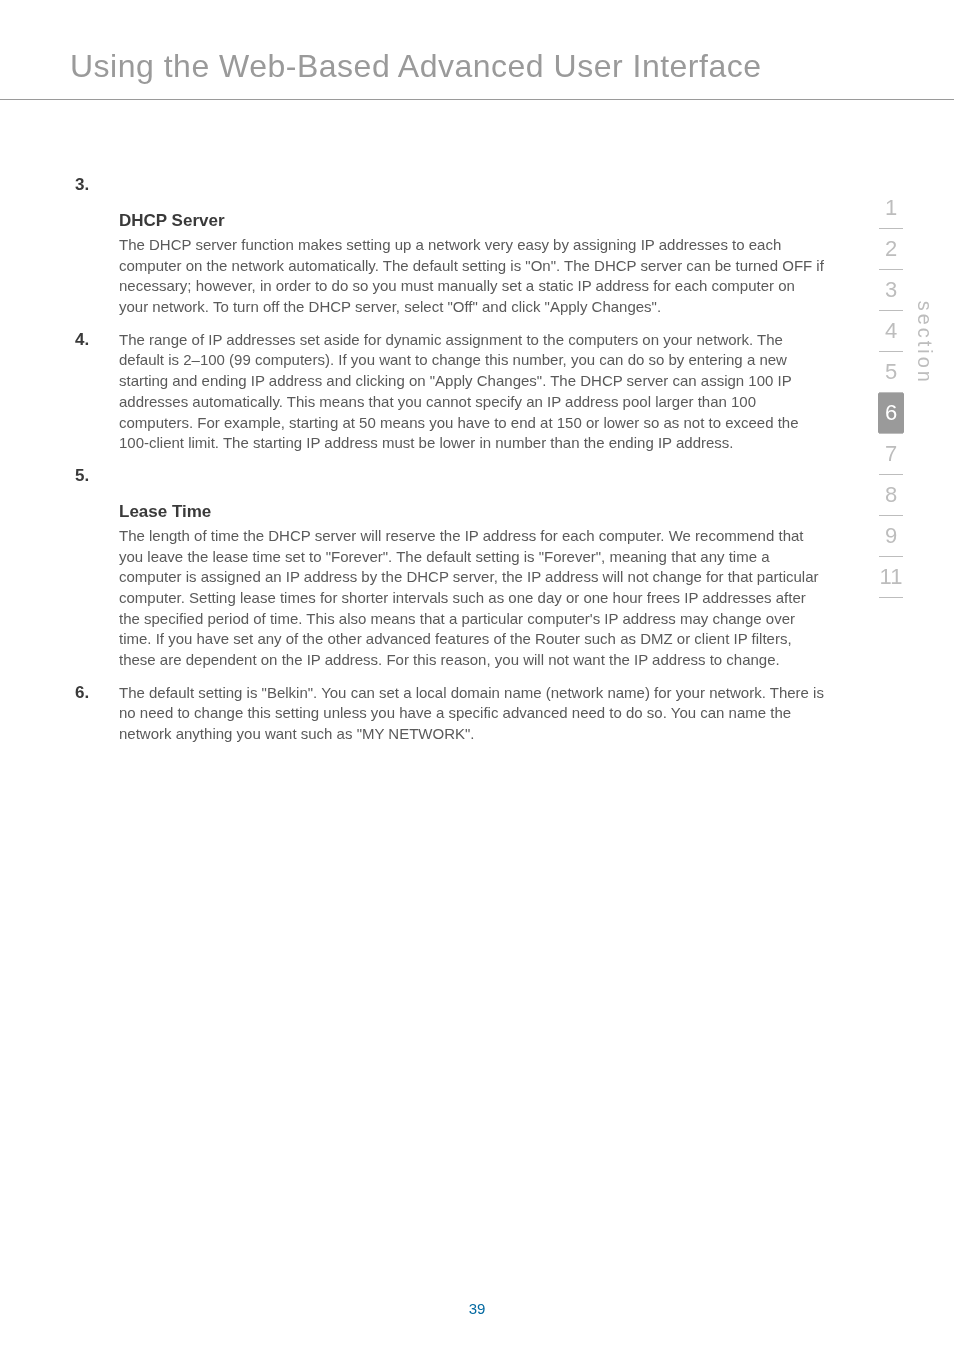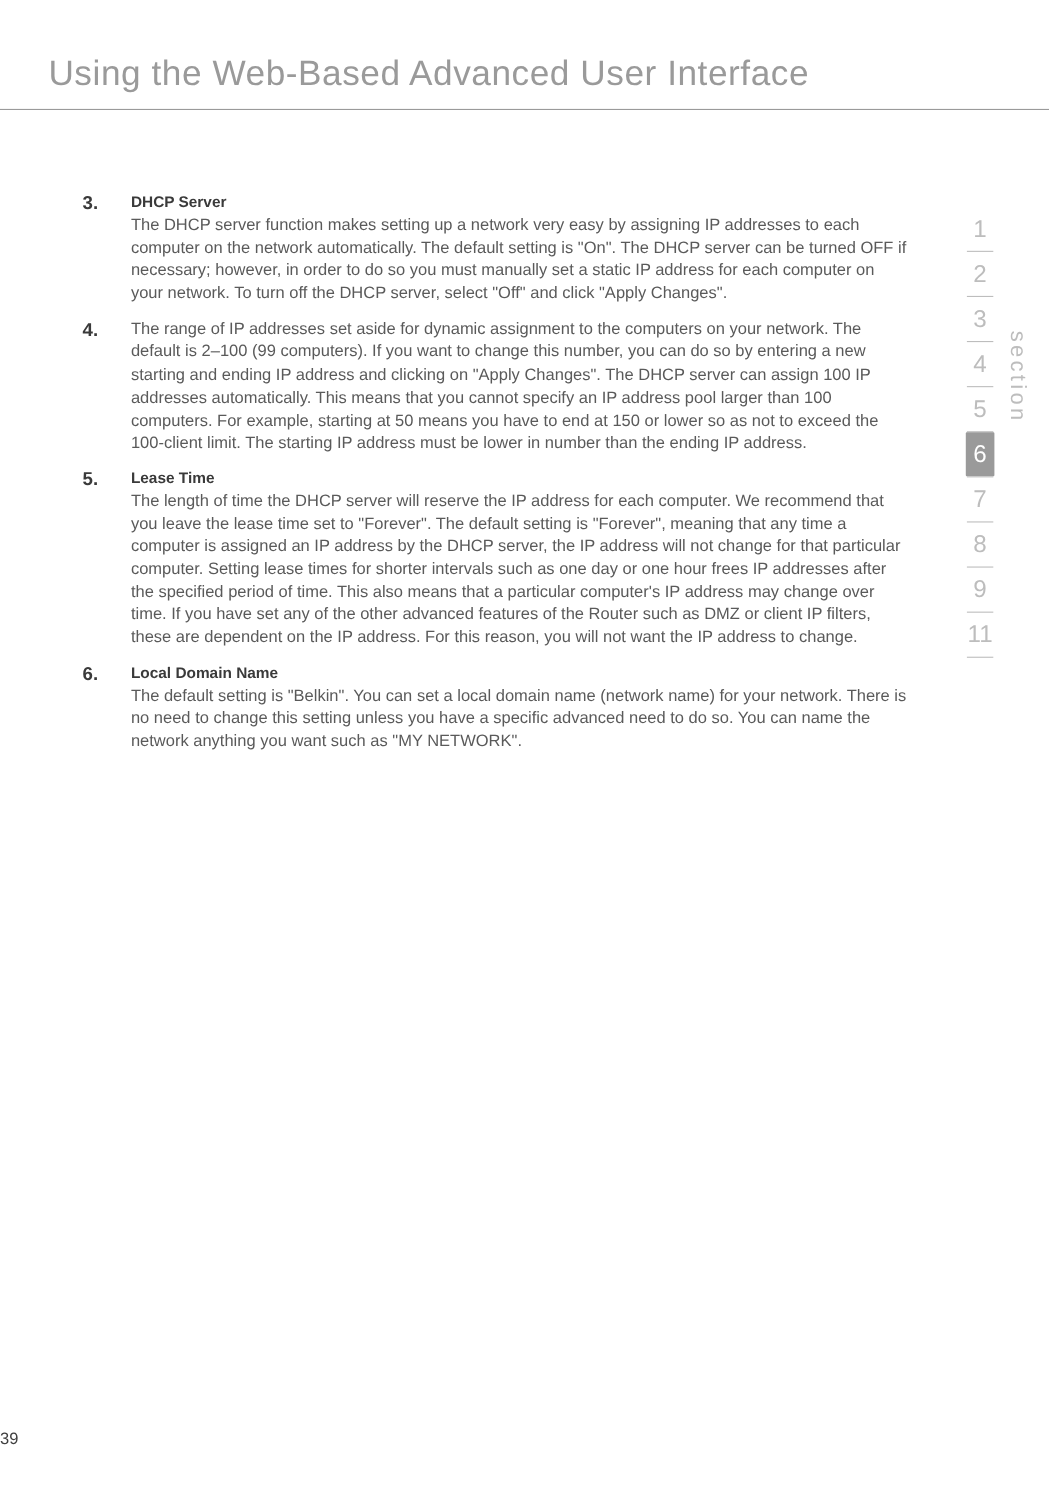--- a/index.html
+++ b/index.html
@@ -5,21 +5,21 @@
   * { margin: 0; padding: 0; box-sizing: border-box; }
   body {
     width: 954px;
     height: 1363px;
     background: #ffffff;
     font-family: Arial, Helvetica, sans-serif;
     color: #5a5a5a;
     position: relative;
   }
   .header {
-    padding: 48px 70px 14px 44px;
+    padding: 48px 70px 14px 70px;
     border-bottom: 1px solid #9a9a9a;
     margin: 0 0 0 0;
   }
   .header-title {
     font-size: 32px;
     font-weight: 300;
     color: #9a9a9a;
     letter-spacing: 0.5px;
     font-family: "Arial Narrow", Arial, sans-serif;
   }
@@ -35,23 +35,24 @@
     flex-shrink: 0;
     font-weight: bold;
     font-size: 17px;
     color: #3a3a3a;
   }
   .item-body {
     flex: 1;
   }
   .item-heading {
     font-weight: bold;
-    font-size: 14px;
+    font-size: 17px;
     color: #3a3a3a;
     margin-bottom: 4px;
+    margin-top: 36px;
   }
   .item-text {
     font-size: 15px;
     line-height: 1.38;
     color: #5a5a5a;
   }
   .sidebar {
     position: absolute;
     right: 40px;
     top: 188px;
@@ -88,22 +89,23 @@
     transform: rotate(90deg);
     transform-origin: right top;
     font-family: "Arial Narrow", Arial, sans-serif;
     font-weight: 300;
   }
   .page-number {
     position: absolute;
     bottom: 46px;
     left: 0;
     right: 0;
+    text-align: center;
     font-size: 15px;
-    color: #404040;
+    color: #0369a1;
   }
 </style>
 </head>
 <body>
 
 <div class="header">
   <div class="header-title">Using the Web-Based Advanced User Interface</div>
 </div>
 
 <div class="content">
@@ -127,21 +129,20 @@
     <div class="item-number">5.</div>
     <div class="item-body">
       <div class="item-heading">Lease Time</div>
       <div class="item-text">The length of time the DHCP server will reserve the IP address for each computer. We recommend that you leave the lease time set to "Forever". The default setting is "Forever", meaning that any time a computer is assigned an IP address by the DHCP server, the IP address will not change for that particular computer. Setting lease times for shorter intervals such as one day or one hour frees IP addresses after the specified period of time. This also means that a particular computer's IP address may change over time. If you have set any of the other advanced features of the Router such as DMZ or client IP filters, these are dependent on the IP address. For this reason, you will not want the IP address to change.</div>
     </div>
   </div>
 
   <div class="item">
     <div class="item-number">6.</div>
     <div class="item-body">
-      <div class="item-heading">Local Domain Name</div>
       <div class="item-text">The default setting is "Belkin". You can set a local domain name (network name) for your network. There is no need to change this setting unless you have a specific advanced need to do so. You can name the network anything you want such as "MY NETWORK".</div>
     </div>
   </div>
 
 </div>
 
 <div class="sidebar">
   <div class="sidebar-num">1</div>
   <div class="sidebar-divider"></div>
   <div class="sidebar-num">2</div>

